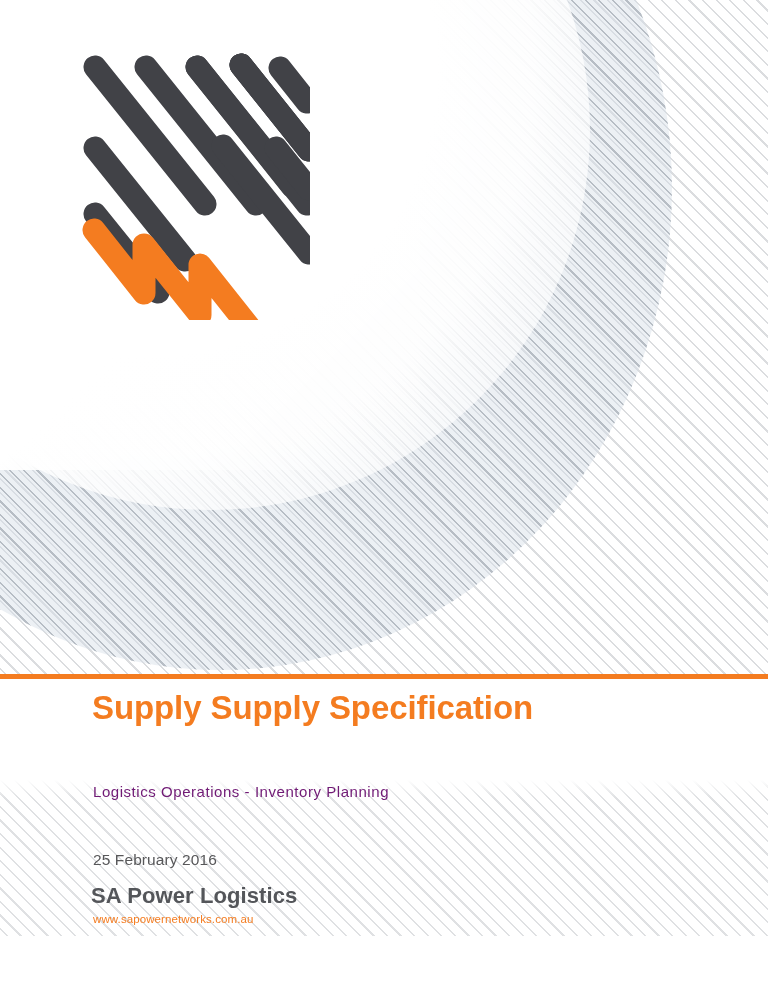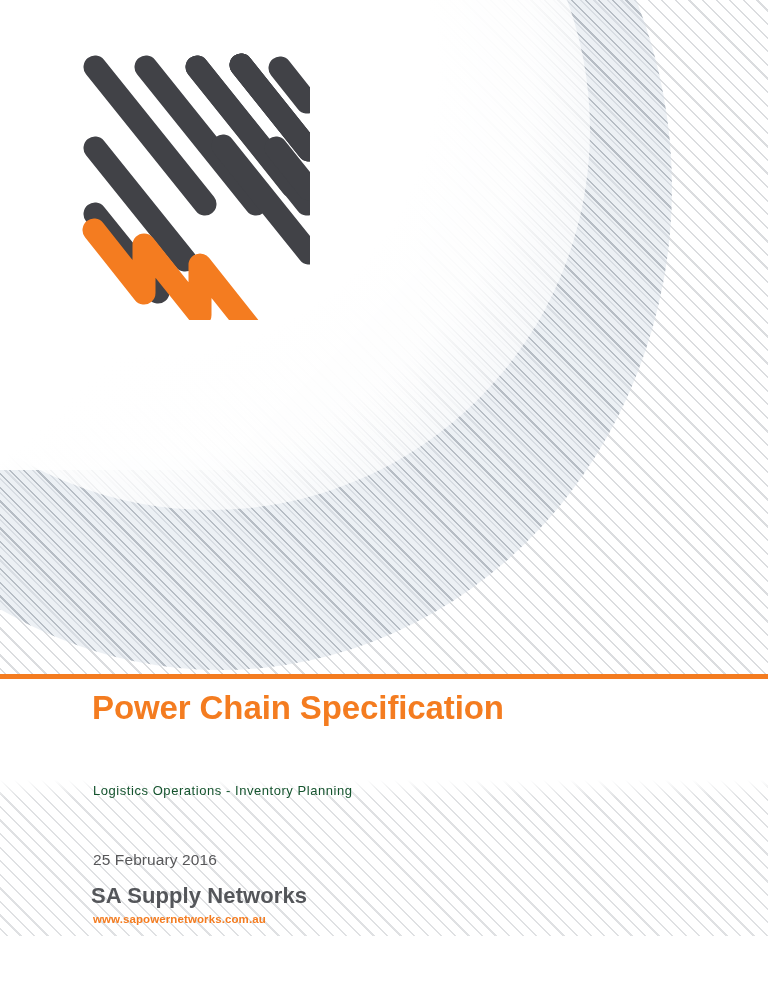--- a/index.html
+++ b/index.html
@@ -136,23 +136,23 @@
     left:92px; top:689px;
     font-size:33px;
     font-weight:bold;
     color:#f47c20;
     letter-spacing:-0.1px;
     white-space:nowrap;
   }
   #doc-subtitle {
     position:absolute;
     left:93px; top:783px;
-    font-size:13px;
+    font-size:15px;
     font-weight:normal;
-    color:#14532d;
+    color:#701a75;
     letter-spacing:0.55px;
     white-space:nowrap;
   }
   #doc-date {
     position:absolute;
     left:93px; top:823px;
     font-size:15.5px;
     font-weight:normal;
     color:#58585a;
     letter-spacing:0.1px;
@@ -165,21 +165,21 @@
     font-size:22px;
     font-weight:bold;
     color:#54565a;
     letter-spacing:0.1px;
     white-space:nowrap;
   }
   #company-url {
     position:absolute;
     left:93px; top:913px;
     font-size:11.5px;
-    font-weight:bold;
+    font-weight:normal;
     color:#f47c20;
     letter-spacing:0.1px;
     white-space:nowrap;
   }
 </style>
 </head>
 <body>
 
 <div id="page">
 
@@ -222,23 +222,23 @@
     </div>
 
   </div>
 
   <div id="divider"></div>
 
   <div id="footer-band">
     <div id="footer-stripes"></div>
   </div>
 
-  <div id="doc-title">Power Chain Specification</div>
+  <div id="doc-title">Supply Supply Specification</div>
 
   <div id="doc-subtitle">Logistics Operations - Inventory Planning</div>
 
   <div id="doc-date">25 February 2016</div>
 
-  <div id="company-name">SA Supply Networks</div>
+  <div id="company-name">SA Power Logistics</div>
 
   <div id="company-url">www.sapowernetworks.com.au</div>
 
 </div>
 
 </body></html>

